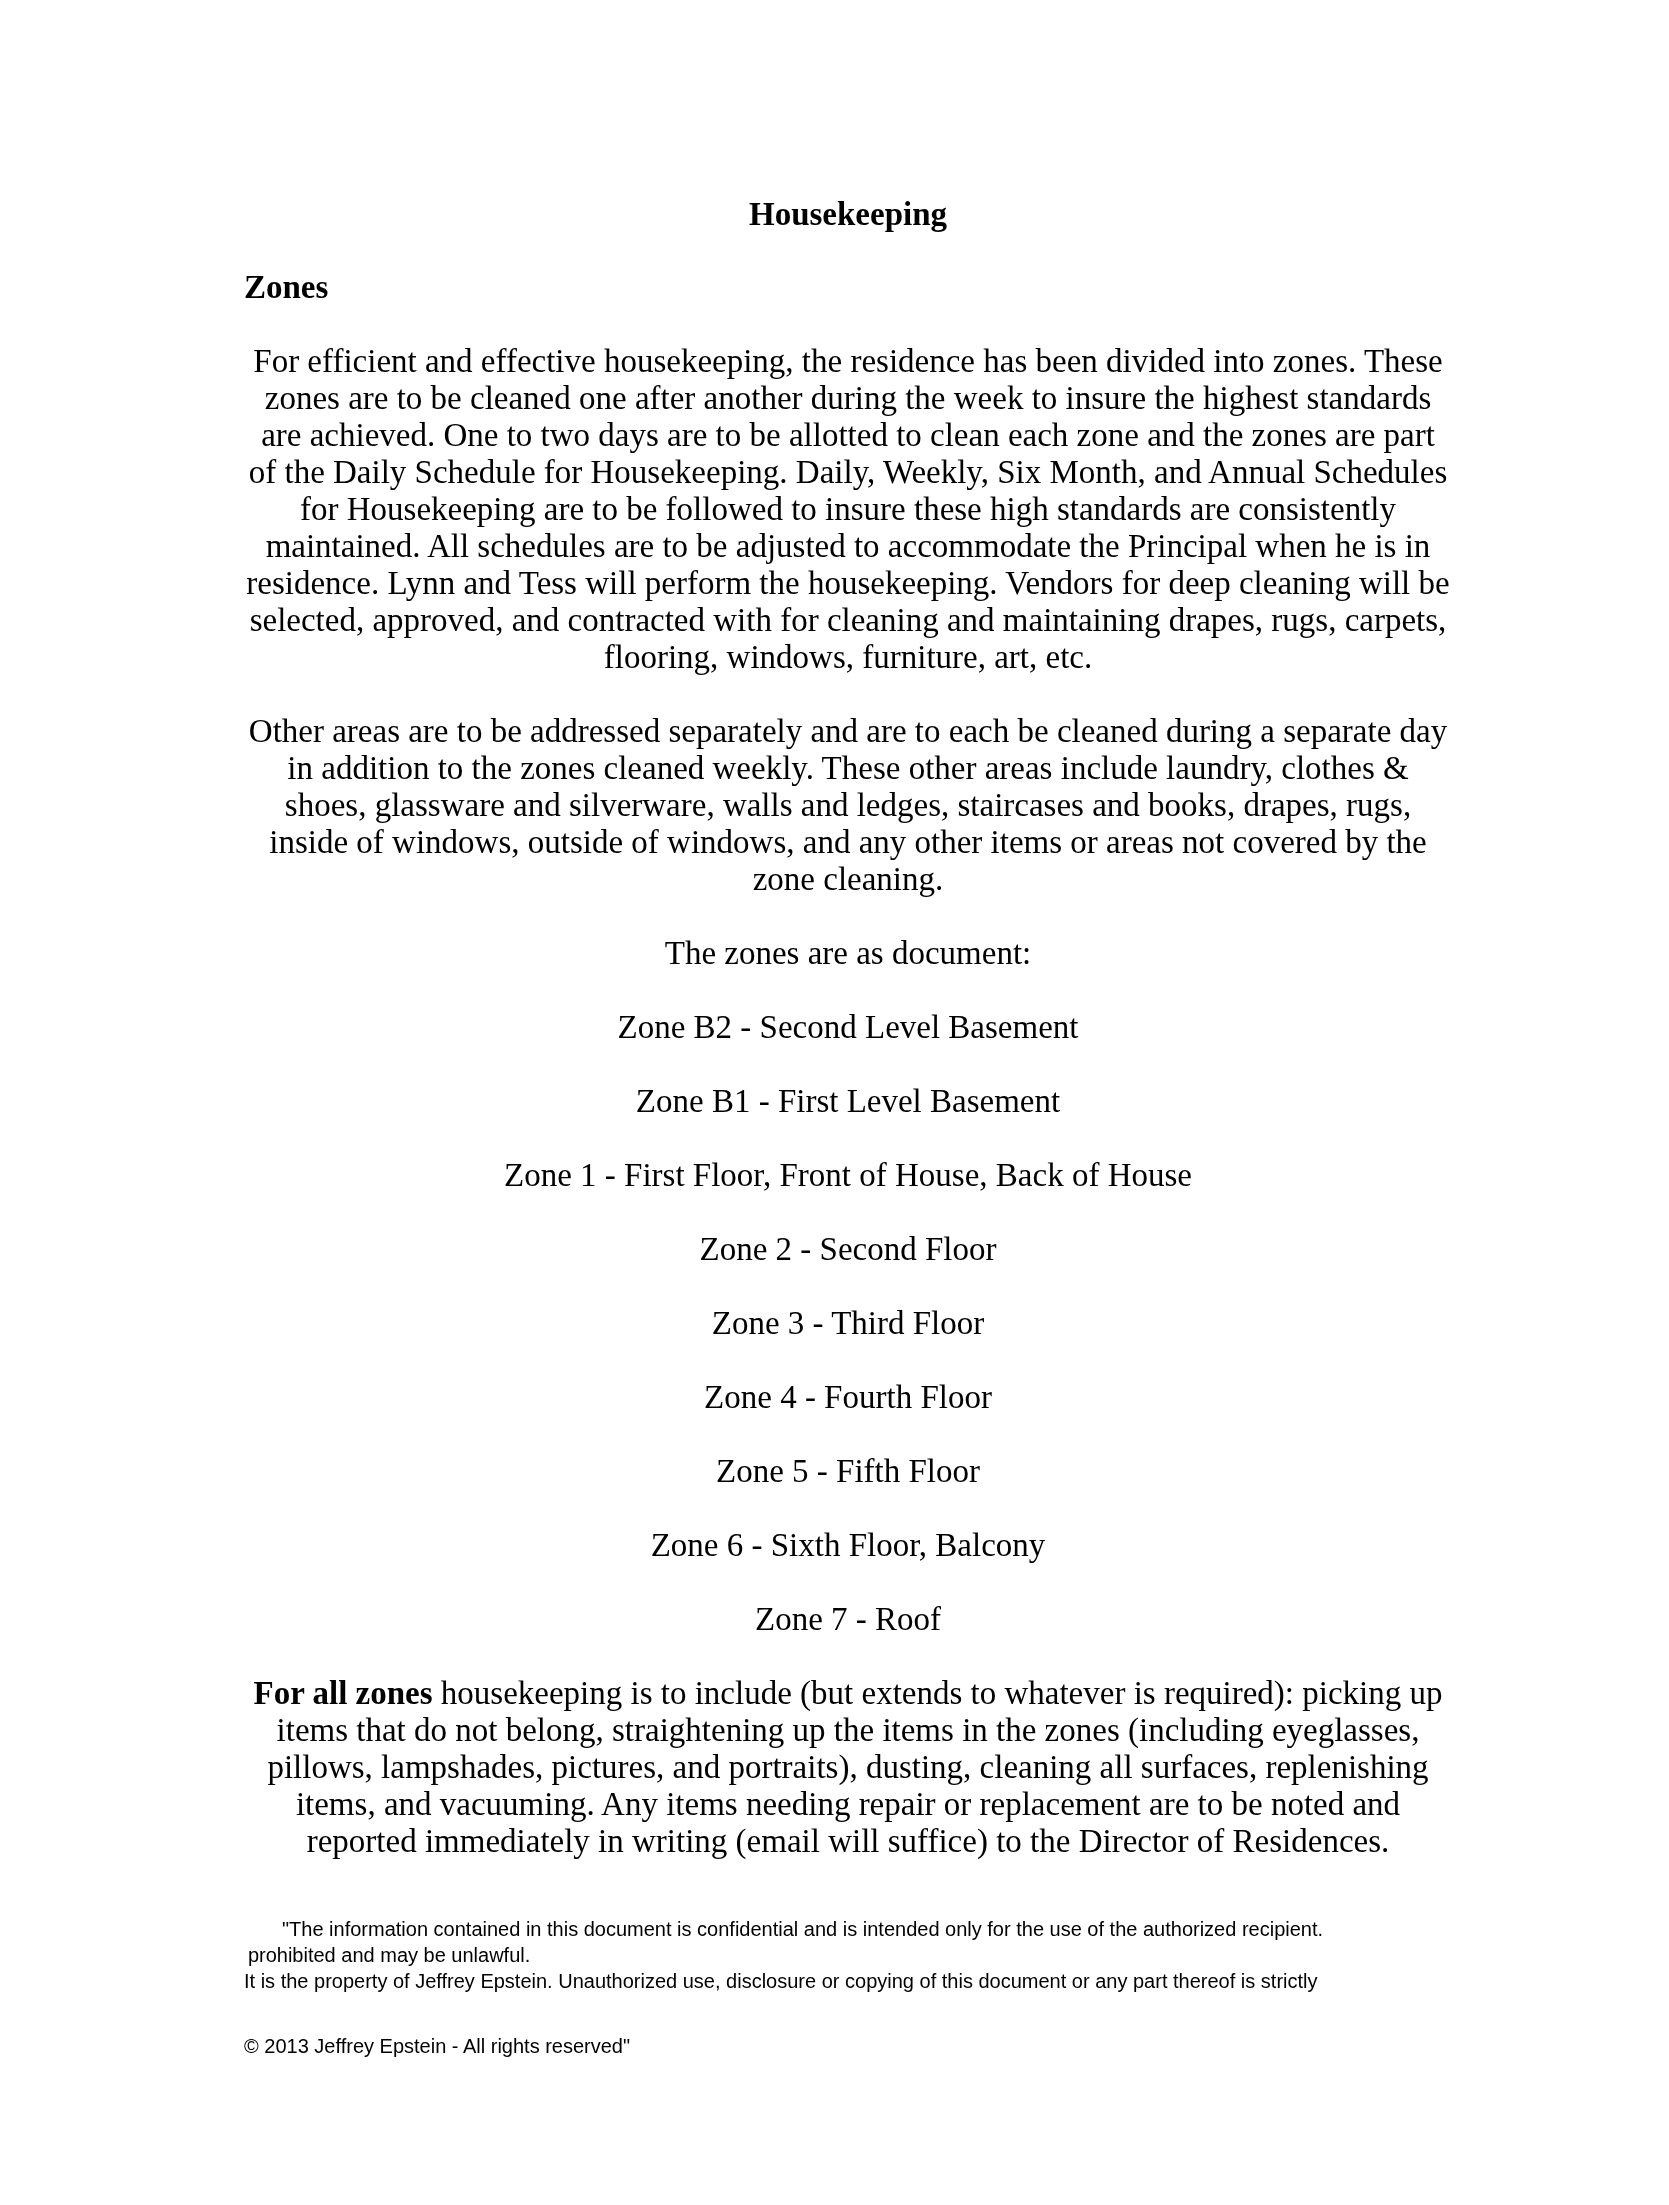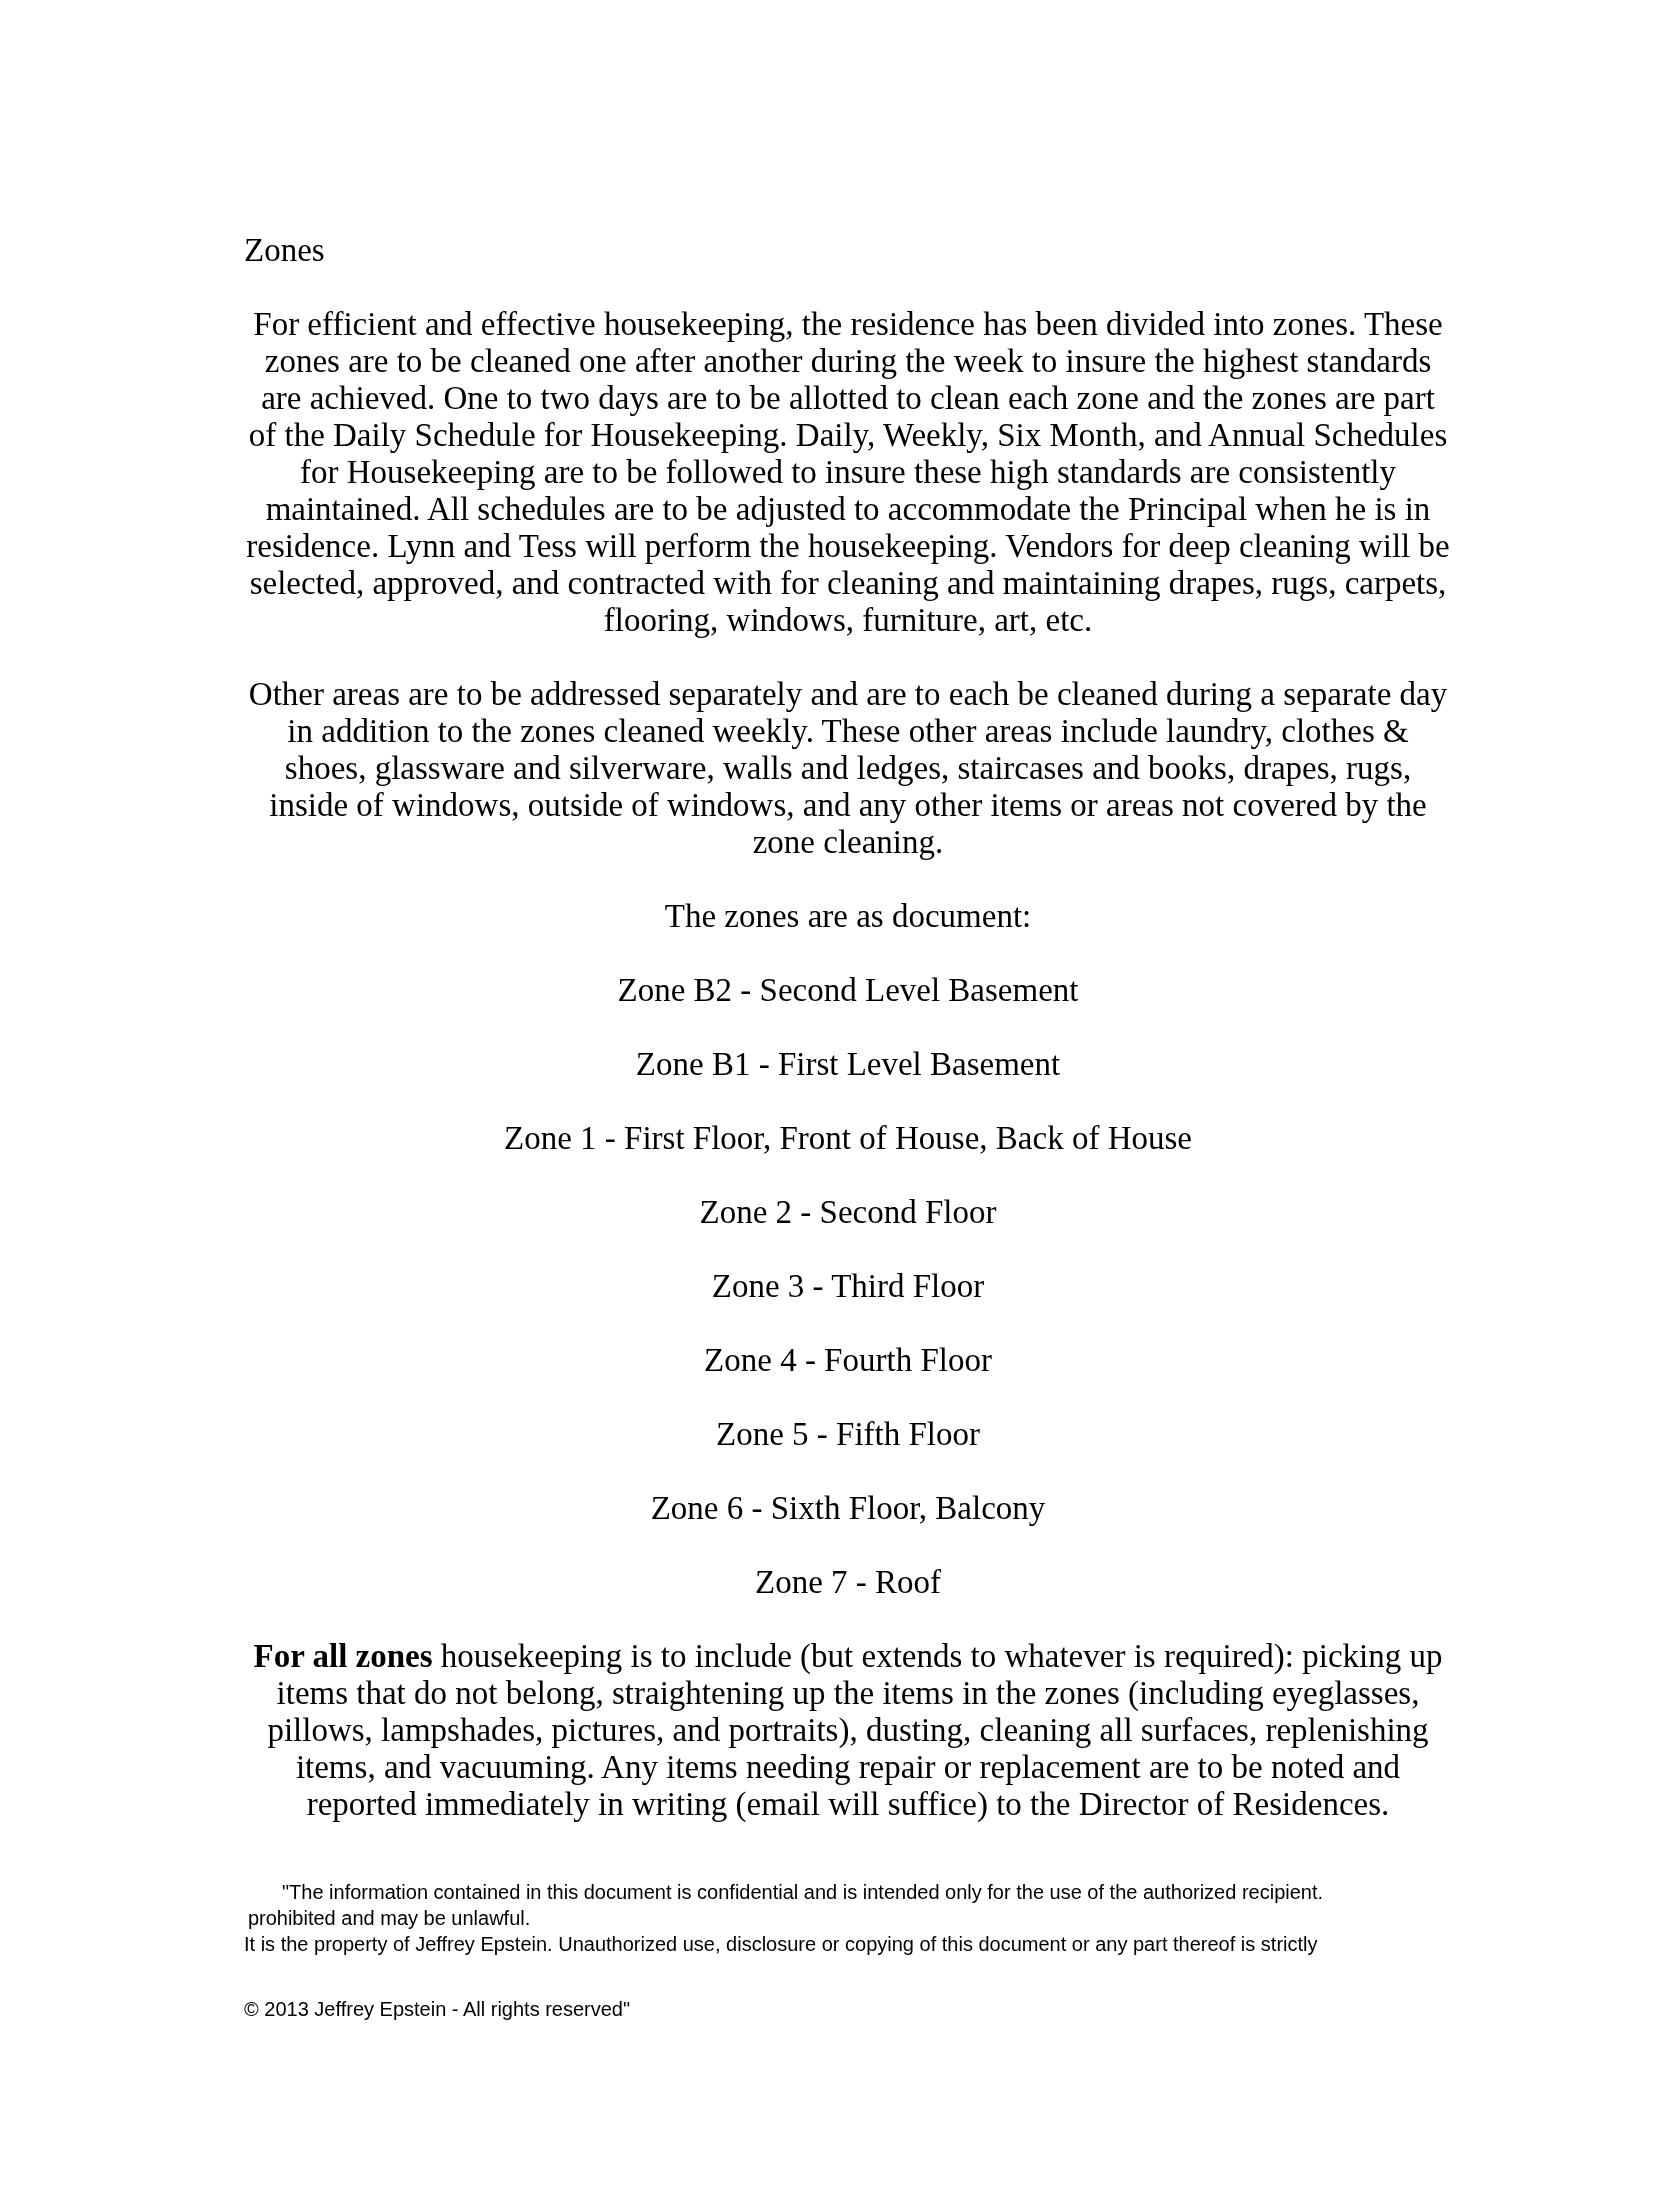--- a/index.html
+++ b/index.html
@@ -28,21 +28,21 @@
     margin: 0;
     font-size: 33px;
     line-height: 37px;
     font-weight: bold;
     text-align: center;
   }
   .heading {
     margin: 36px 0 0 0;
     font-size: 33px;
     line-height: 37px;
-    font-weight: normal;
+    font-weight: bold;
     text-align: left;
   }
   .body-p {
     margin: 37px 0 0 0;
     text-align: center;
   }
   .zones-list .body-p {
     margin: 37px 0 0 0;
     font-family: Liberation Serif, serif;
   }
@@ -76,20 +76,21 @@
     line-height: 37px;
     letter-spacing: 0.3px;
   }
 </style>
 </head>
 <body>
 
 <div class="page">
   <div class="content">
 
+    <h1 class="title">Housekeeping</h1>
 
     <h2 class="heading">Zones</h2>
 
     <p class="body-p">For efficient and effective housekeeping, the residence has been divided into zones. These zones are to be cleaned one after another during the week to insure the highest standards are achieved. One to two days are to be allotted to clean each zone and the zones are part of the Daily Schedule for Housekeeping. Daily, Weekly, Six Month, and Annual Schedules for Housekeeping are to be followed to insure these high standards are consistently maintained. All schedules are to be adjusted to accommodate the Principal when he is in residence. Lynn and Tess will perform the housekeeping. Vendors for deep cleaning will be selected, approved, and contracted with for cleaning and maintaining drapes, rugs, carpets, flooring, windows, furniture, art, etc.</p>
 
     <p class="body-p">Other areas are to be addressed separately and are to each be cleaned during a separate day in addition to the zones cleaned weekly. These other areas include laundry, clothes &amp; shoes, glassware and silverware, walls and ledges, staircases and books, drapes, rugs, inside of windows, outside of windows, and any other items or areas not covered by the zone cleaning.</p>
 
     <p class="body-p">The zones are as document:</p>
 
     <div class="zones-list">

